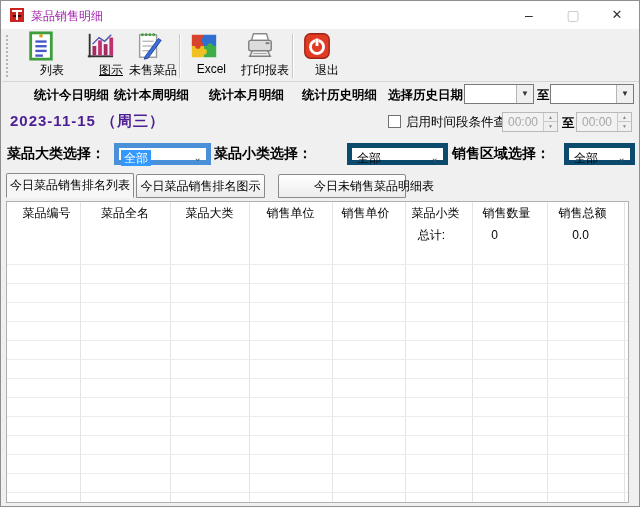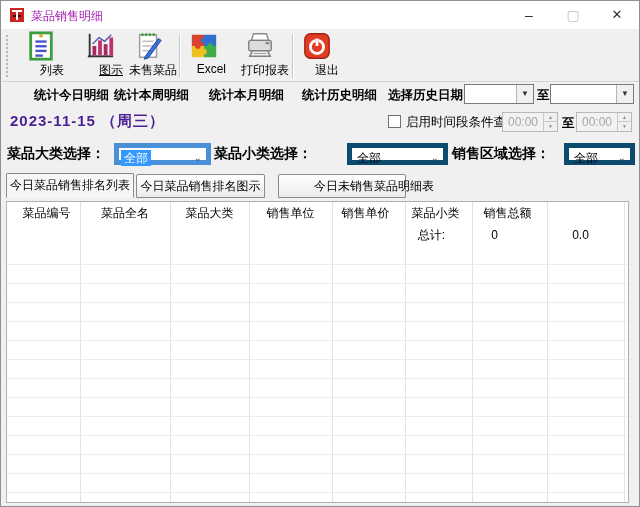--- a/index.html
+++ b/index.html
@@ -264,20 +264,21 @@
       <div style="left:540px;"></div>
         <div style="left:617px;"></div>
     </div>
     <div class="grid-header">
       <div class="gh-cell c1 al">菜品编号</div>
       <div class="gh-cell c2 ac">菜品全名</div>
       <div class="gh-cell c3 ac">菜品大类</div>
       <div class="gh-cell c4 ac">销售单位</div>
       <div class="gh-cell c5 ar">销售单价</div>
       <div class="gh-cell c6 ar">菜品小类</div>
+      <div class="gh-cell c7 ar">销售数量</div>
       <div class="gh-cell c8 ar">销售总额</div>
     </div>
     <div class="grid-totals">
       <div class="gt-cell c1"></div>
         <div class="gt-cell c2"></div>
       <div class="gt-cell c3"></div>
         <div class="gt-cell c4"></div>
       <div class="gt-cell c5"></div>
       <div class="gt-cell c6 ar" style="padding-right:14px;">总计:</div>
       <div class="gt-cell c7 ar" style="padding-right:30px;">0</div>

